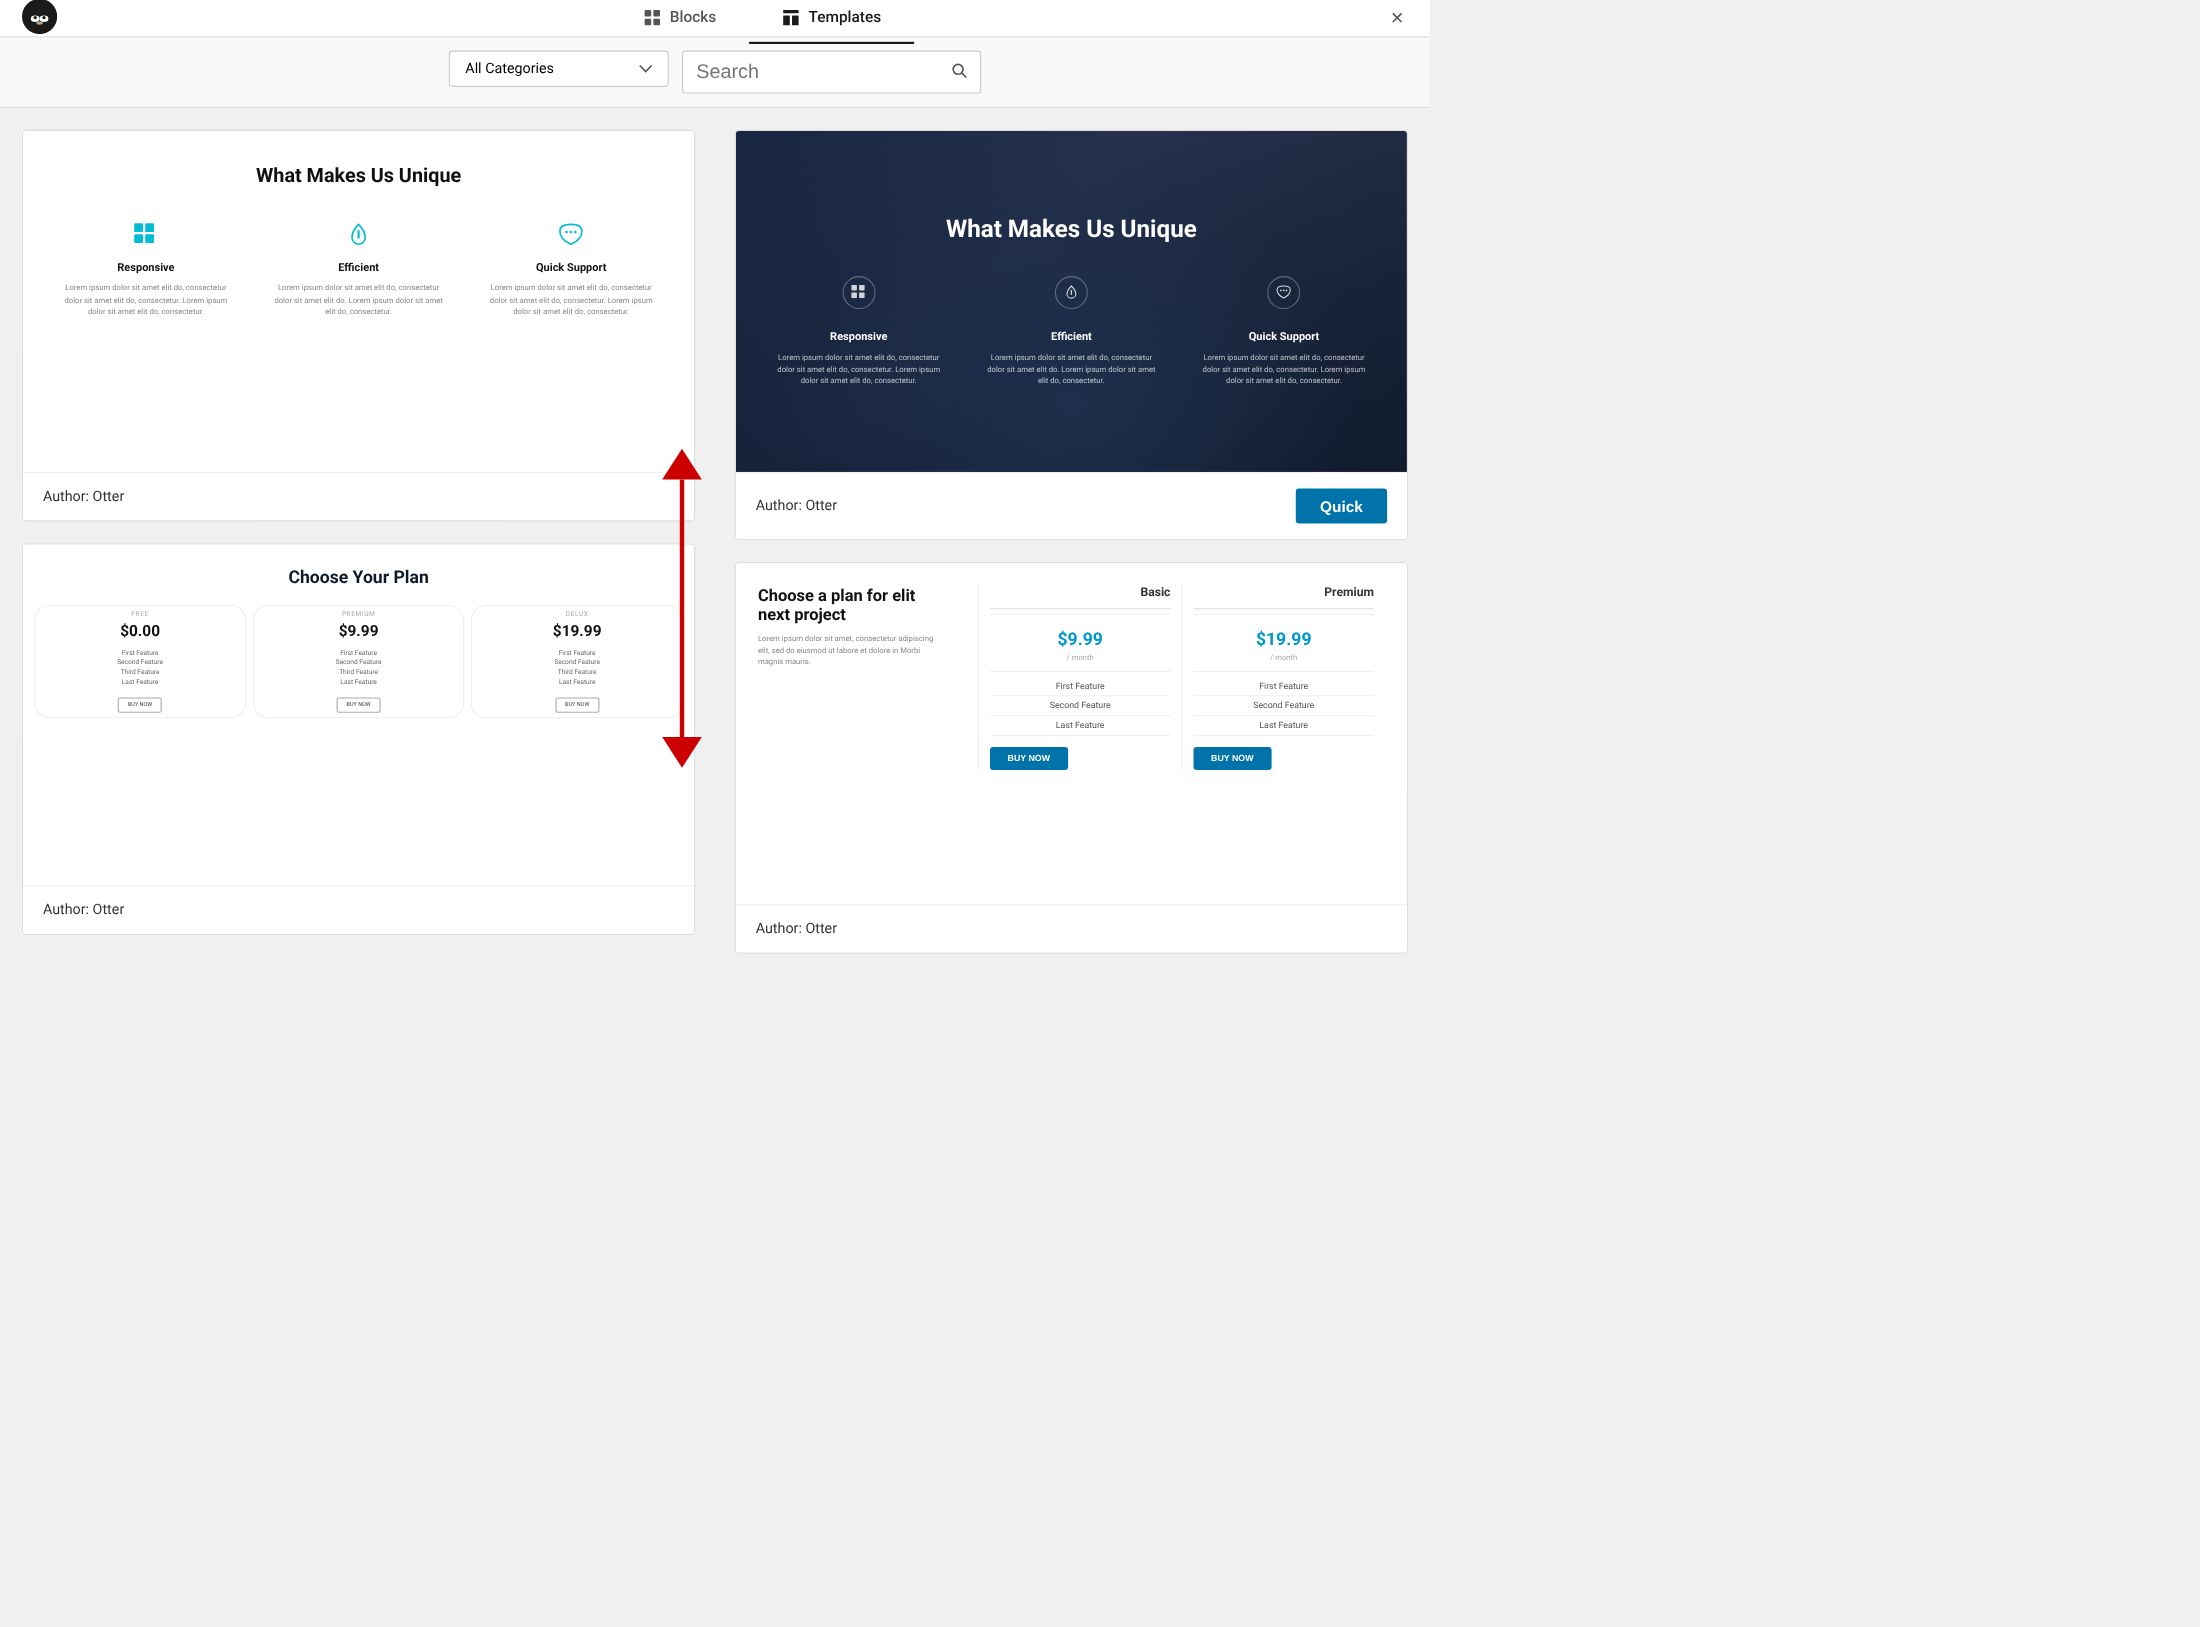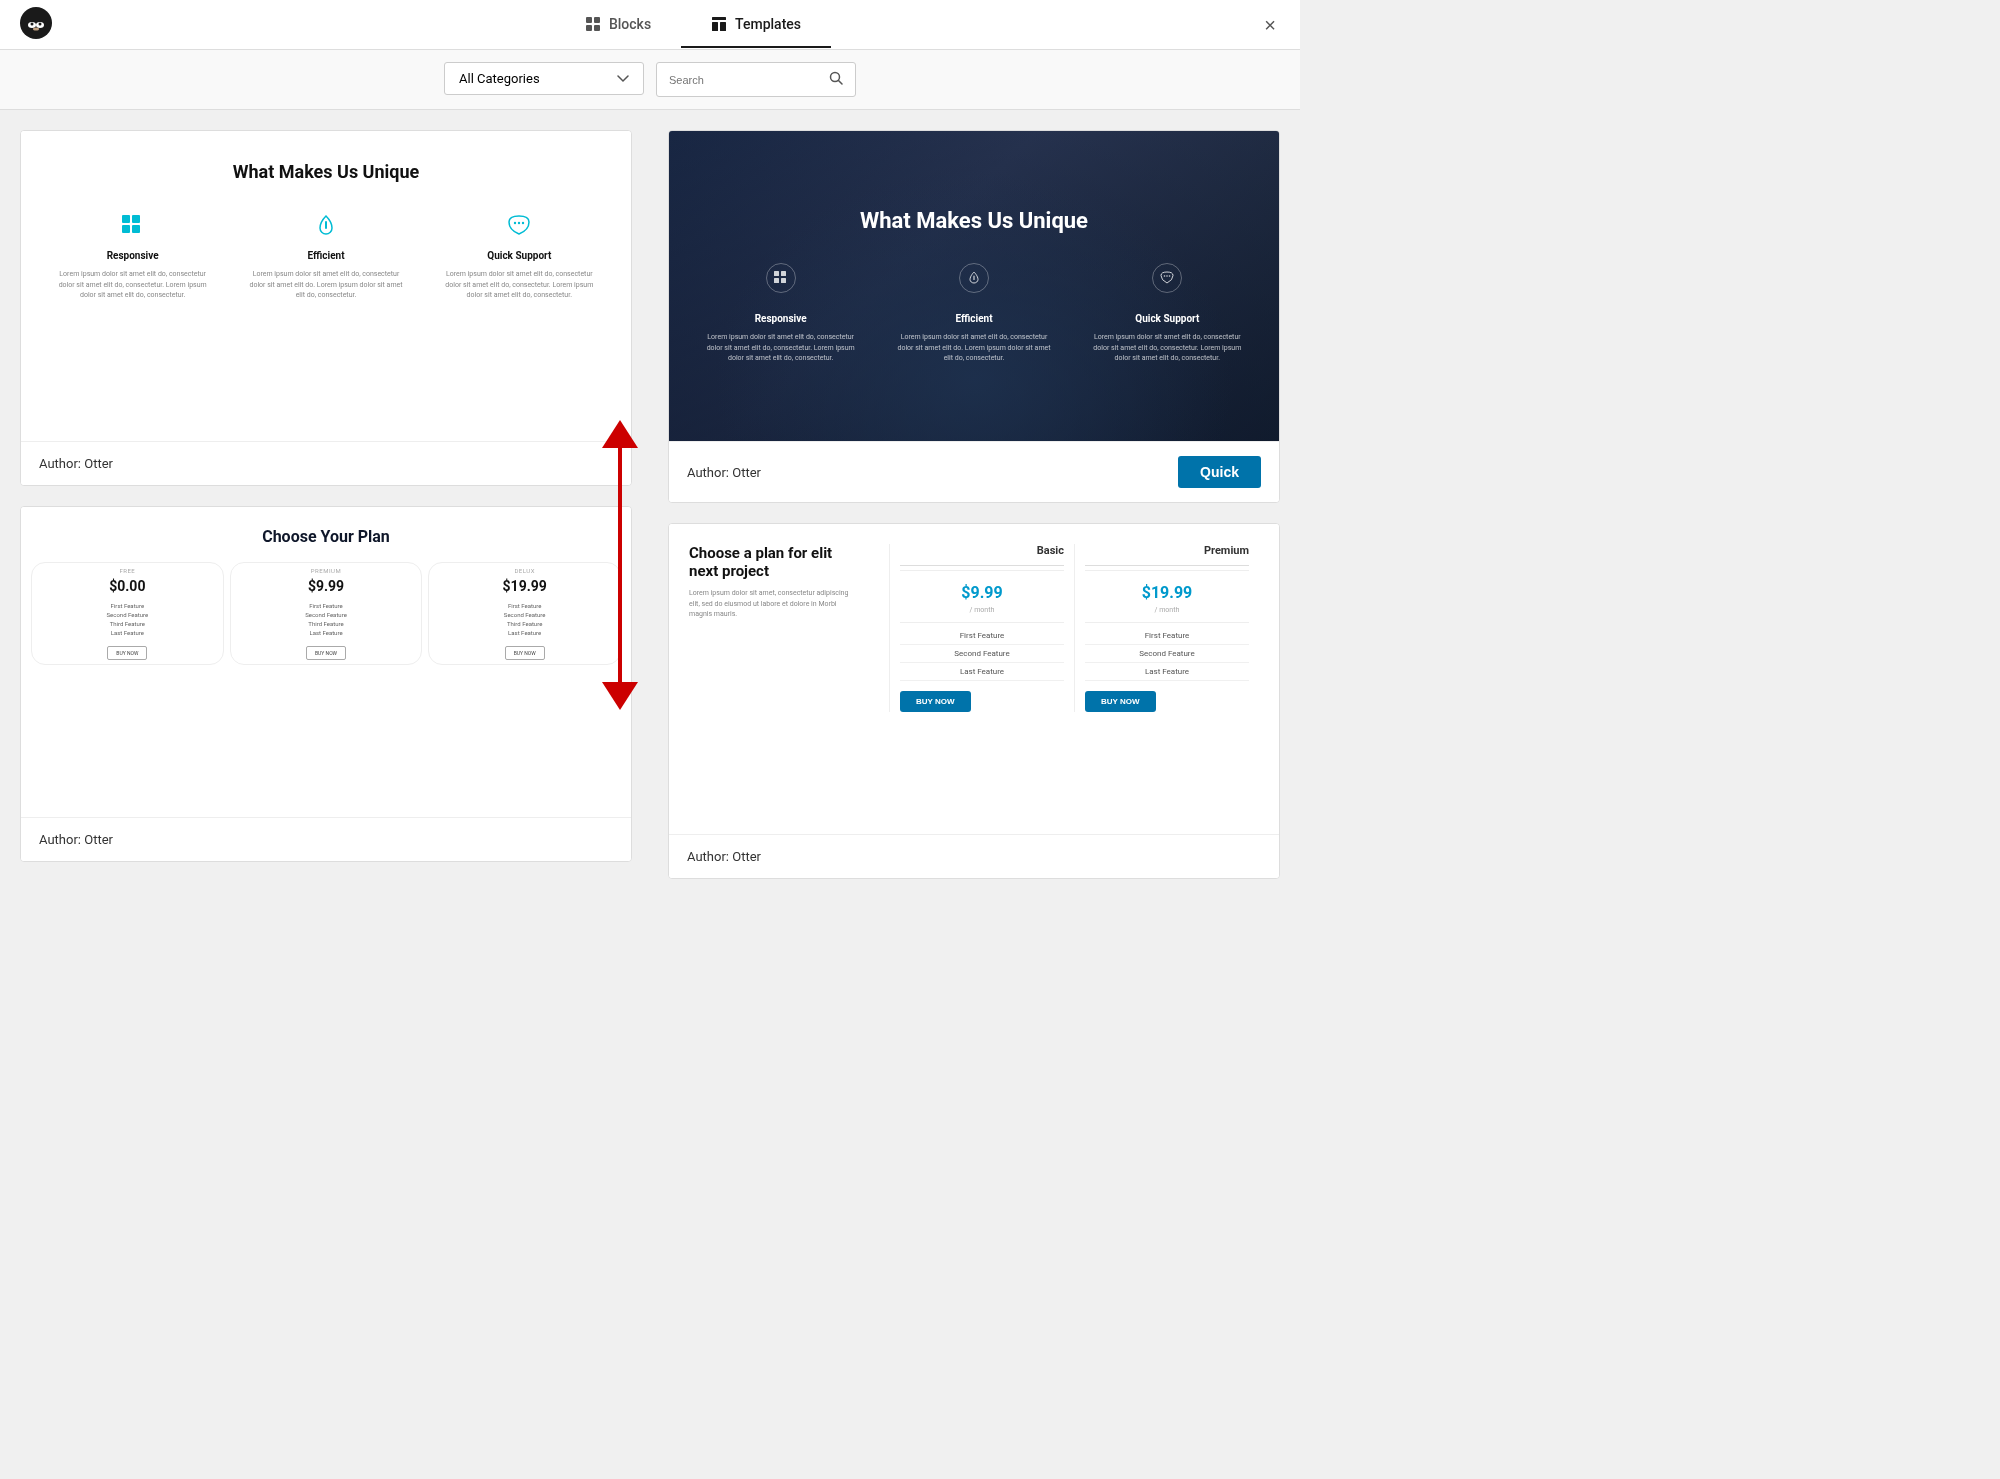--- a/index.html
+++ b/index.html
@@ -10,21 +10,21 @@
       min-height: 740px;
     }
 
     
     .header {
       display: flex;
       align-items: center;
       background: #fff;
       border-bottom: 1px solid #ddd;
       padding: 0 20px;
-      height: 50px;
+      height: 34px;
       position: relative;
       gap: 44px;
     }
     .tabs {
       display: flex;
       gap: 0;
       flex: 1;
       justify-content: center;
     }
     .tab {
@@ -82,21 +82,21 @@
       align-items: center;
       border: 1px solid #ccc;
       border-radius: 3px;
       background: #fff;
       padding: 8px 12px;
       min-width: 200px;
     }
     .search-box input {
       border: none;
       outline: none;
-      font-size: 11px;
+      font-size: 18px;
       flex: 1;
       background: transparent;
     }
     .search-icon-btn {
       background: none;
       border: none;
       cursor: pointer;
       color: #555;
       font-size: 14px;
     }

